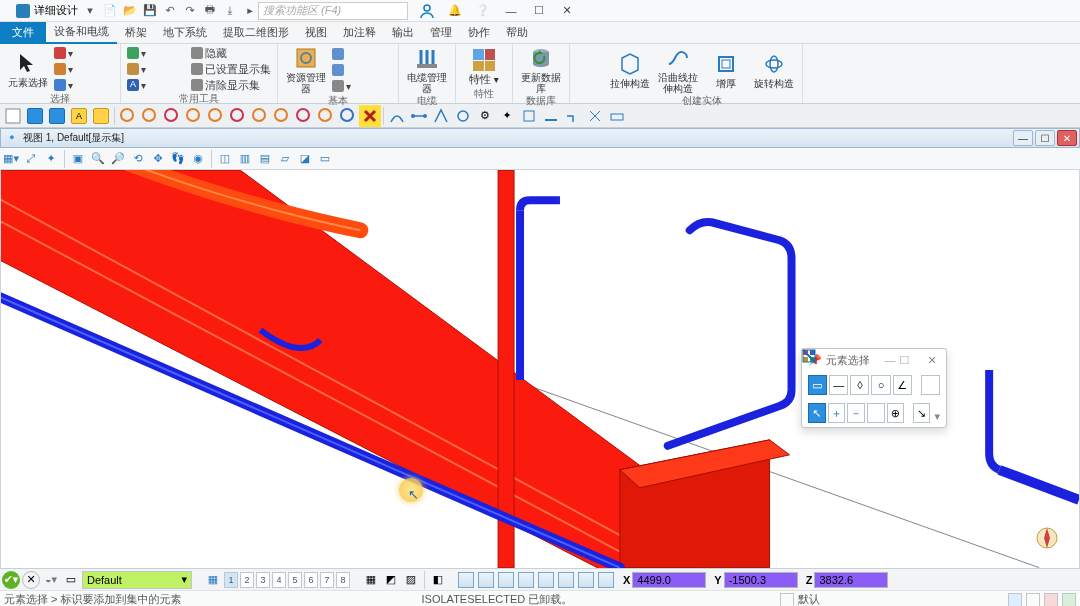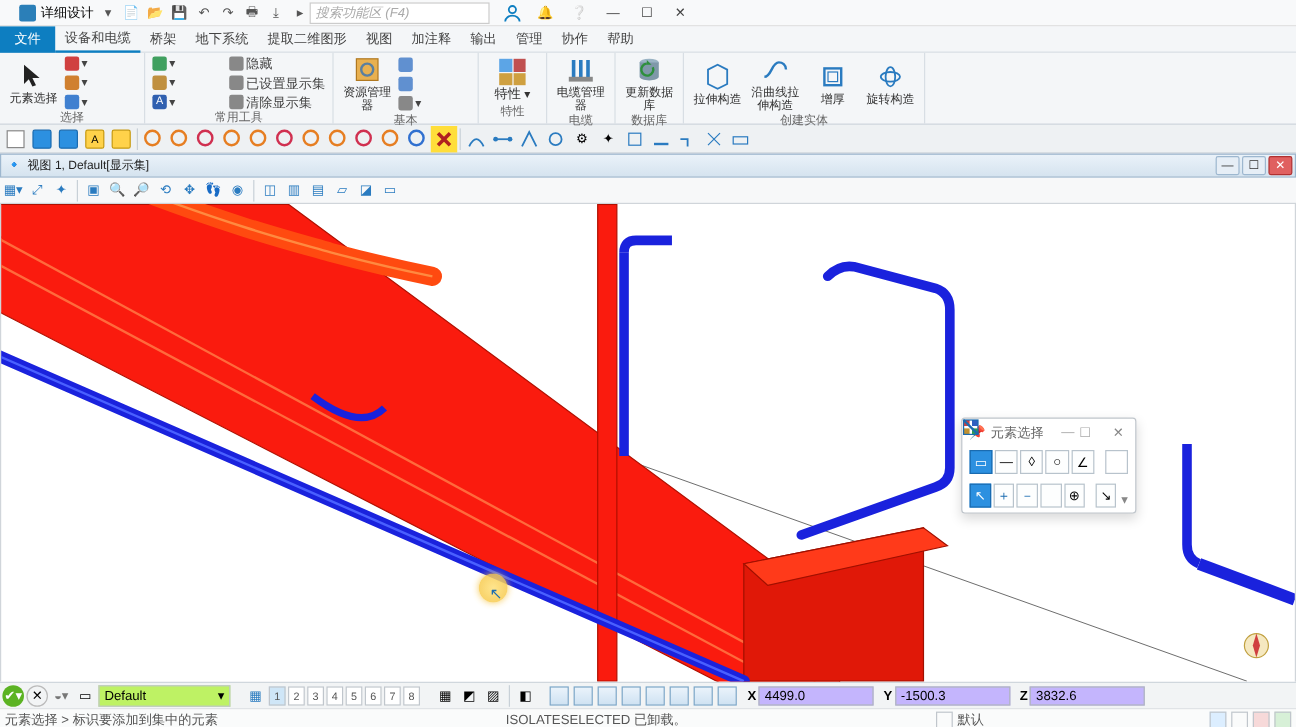--- a/index.html
+++ b/index.html
@@ -62,21 +62,21 @@
   .float-pal .hd .x{margin-left:auto;width:16px;height:16px;display:flex;align-items:center;justify-content:center;color:#888;}
   .float-pal .row{display:flex;align-items:center;padding:4px 6px;gap:2px;}
   .float-pal .cell{width:22px;height:20px;border:1px solid #b8c3cc;display:flex;align-items:center;justify-content:center;background:#fdfefe;}
   .float-pal .cell.active{background:#2c90e0;border-color:#1a6bb0;color:#fff;}
   
   .bottom1{height:22px;background:#f2f4f5;border-top:1px solid #c8d0d7;display:flex;align-items:center;padding:0 2px;gap:2px;}
   .bottom1 .rnd{width:18px;height:18px;border-radius:50%;display:flex;align-items:center;justify-content:center;}
   .bottom1 .sel{height:18px;min-width:110px;border:1px solid #c0c6cc;background:#bef264;display:flex;align-items:center;padding:0 4px;font-size:11px;}
   .bottom1 .numbox{width:14px;height:16px;border:1px solid #c0c6cc;background:#fff;display:flex;align-items:center;justify-content:center;font-size:9px;color:#555;}
   .bottom1 .coord-lbl{font-weight:bold;margin-left:6px;}
-  .bottom1 .coord-in{width:96px;height:16px;border:1px solid #b0b6bc;background:#c4b5fd;padding:0 4px;font-size:11px;}
+  .bottom1 .coord-in{width:74px;height:16px;border:1px solid #b0b6bc;background:#8b5cf6;padding:0 4px;font-size:11px;}
   .bottom1 .tb-ic{width:18px;height:18px;display:flex;align-items:center;justify-content:center;}
   .bottom1 .cube{width:16px;height:16px;border:1px solid #7aa6c9;background:linear-gradient(#eaf3fb,#cfe2f2);}
   .bottom2{height:18px;background:#fafbfb;border-top:1px solid #e0e3e6;display:flex;align-items:center;padding:0 4px;font-size:10px;color:#555;}
   .bottom2 .mid{margin-left:240px;}
   .bottom2 .r{margin-left:auto;display:flex;gap:4px;align-items:center;}
   .bottom2 .pad{width:14px;height:14px;border:1px solid #c0c6cc;}
   svg{overflow:visible;}
 </style>
 </head>
 <body>
@@ -191,66 +191,66 @@
         <div class="small-btn"><span class="sic" style="background:#888"></span>▾</div>
       </div>
     </div>
     <div class="label">基本</div>
   </div>
 
   <div class="ribbon-group">
     <div class="body">
       <div class="big-btn">
         <span class="ic">
+            <svg width="24" height="24" viewBox="0 0 24 24">
+              <path d="M6 4v16M12 4v16M18 4v16" stroke="#2a7bc0" stroke-width="3" fill="none"></path>
+              <rect x="2" y="18" width="20" height="4" fill="#888"></rect>
+            </svg>
+          </span>
+        <span class="lbl">电缆管理器</span>
+      </div>
+    </div>
+    <div class="label">电缆</div>
+  </div>
+
+  <div class="ribbon-group">
+    <div class="body">
+      <div class="big-btn">
+        <span class="ic">
             <span class="grid-ic">
               <span></span>
               <span></span>
               <span></span>
               <span></span>
             </span>
           </span>
         <span class="lbl"><span>特性</span> ▾</span>
       </div>
     </div>
     <div class="label">特性</div>
   </div>
 
   <div class="ribbon-group">
     <div class="body">
       <div class="big-btn">
         <span class="ic">
             <svg width="24" height="24" viewBox="0 0 24 24">
-              <path d="M6 4v16M12 4v16M18 4v16" stroke="#2a7bc0" stroke-width="3" fill="none"></path>
-              <rect x="2" y="18" width="20" height="4" fill="#888"></rect>
-            </svg>
-          </span>
-        <span class="lbl">电缆管理器</span>
-      </div>
-    </div>
-    <div class="label">电缆</div>
-  </div>
-
-  <div class="ribbon-group">
-    <div class="body">
-      <div class="big-btn">
-        <span class="ic">
-            <svg width="24" height="24" viewBox="0 0 24 24">
               <ellipse cx="12" cy="6" rx="8" ry="3" fill="#9ab3c4"></ellipse>
               <path d="M4 6v12c0 1.6 3.6 3 8 3s8-1.4 8-3V6" fill="#7f98a9"></path>
               <path d="M15 10a5 5 0 1 1-5-3" fill="none" stroke="#2d8f3c" stroke-width="2"></path>
               <path d="M10 4l0 4 4 0z" fill="#2d8f3c"></path>
             </svg>
           </span>
         <span class="lbl">更新数据库</span>
       </div>
     </div>
     <div class="label">数据库</div>
   </div>
 
-  <div class="ribbon-group" style="flex:0 0 auto;">
+  <div class="ribbon-group" style="flex:0 0 auto;margin-left:32px;">
     <div class="body">
       <div class="big-btn">
           <span class="ic">
             <svg width="24" height="24" viewBox="0 0 24 24">
               <path d="M4 18l8 4 8-4V6l-8-4-8 4z" fill="none" stroke="#2a7bc0" stroke-width="1.5"></path>
             </svg>
           </span>
           <span class="lbl">拉伸构造</span>
         </div>
       <div class="big-btn">

